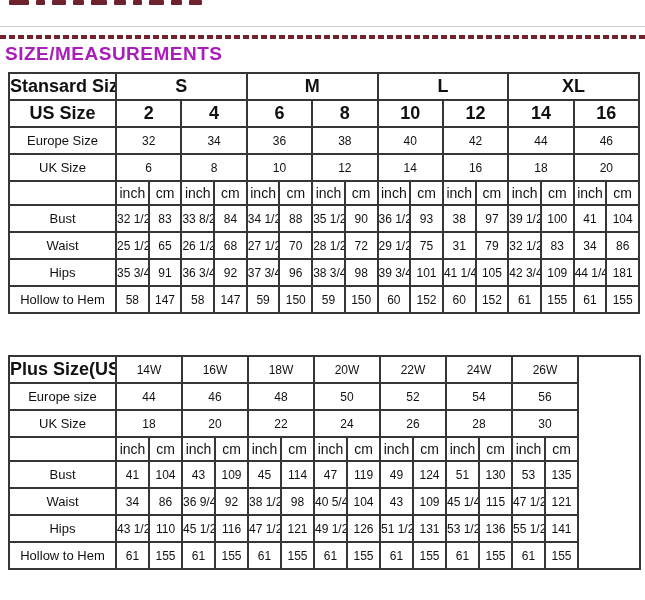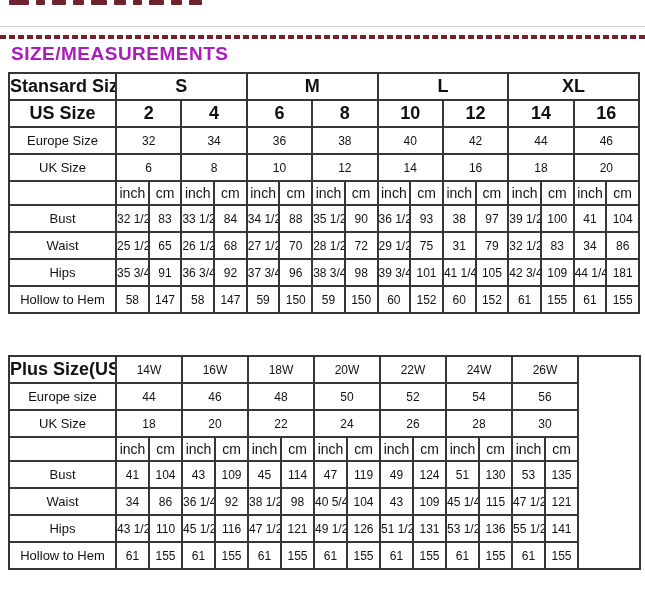--- a/index.html
+++ b/index.html
@@ -14,21 +14,21 @@
   .top-fragments i { display:block; height:5px; background:#6e222d; border-radius:1px; }
 
   .hairline { position:absolute; top:26px; left:0; width:645px; height:1px; background:#cccccc; }
 
   .dashed-line {
     position:absolute; top:35px; left:0; width:645px; height:4px;
     background:repeating-linear-gradient(90deg,#75222f 0 6px, rgba(0,0,0,0) 6px 9px);
   }
 
   .page-title {
-    position:absolute; top:43px; left:11px;
+    position:absolute; top:43px; left:5px;
     font-size:19px; font-weight:bold; letter-spacing:.5px;
     color:#ab1cbd;
   }
 
   table.size-table {
     position:absolute; left:8px;
     border-collapse:collapse; table-layout:fixed;
     background:#ffffff;
   }
   #table1 { top:72px;  width:632px; }
@@ -131,21 +131,21 @@
         <td class="unit">cm</td>
         <td class="unit">inch</td>
         <td class="unit">cm</td>
         <td class="unit">inch</td>
         <td class="unit">cm</td>
       </tr>
       <tr style="height: 27px;">
         <td class="lbl">Bust</td>
         <td class="num">32 1/2</td>
         <td class="num">83</td>
-        <td class="num">33 1/2</td>
+        <td class="num">33 8/2</td>
         <td class="num">84</td>
         <td class="num">34 1/2</td>
         <td class="num">88</td>
         <td class="num">35 1/2</td>
         <td class="num">90</td>
         <td class="num">36 1/2</td>
         <td class="num">93</td>
         <td class="num">38</td>
         <td class="num">97</td>
         <td class="num">39 1/2</td>
@@ -282,21 +282,21 @@
         <td class="num">124</td>
         <td class="num">51</td>
         <td class="num">130</td>
         <td class="num">53</td>
         <td class="num">135</td>
       </tr>
       <tr style="height: 27px;">
         <td class="lbl">Waist</td>
         <td class="num">34</td>
         <td class="num">86</td>
-        <td class="num">36 1/4</td>
+        <td class="num">36 9/4</td>
         <td class="num">92</td>
         <td class="num">38 1/2</td>
         <td class="num">98</td>
         <td class="num">40 5/4</td>
         <td class="num">104</td>
         <td class="num">43</td>
         <td class="num">109</td>
         <td class="num">45 1/4</td>
         <td class="num">115</td>
         <td class="num">47 1/2</td>

